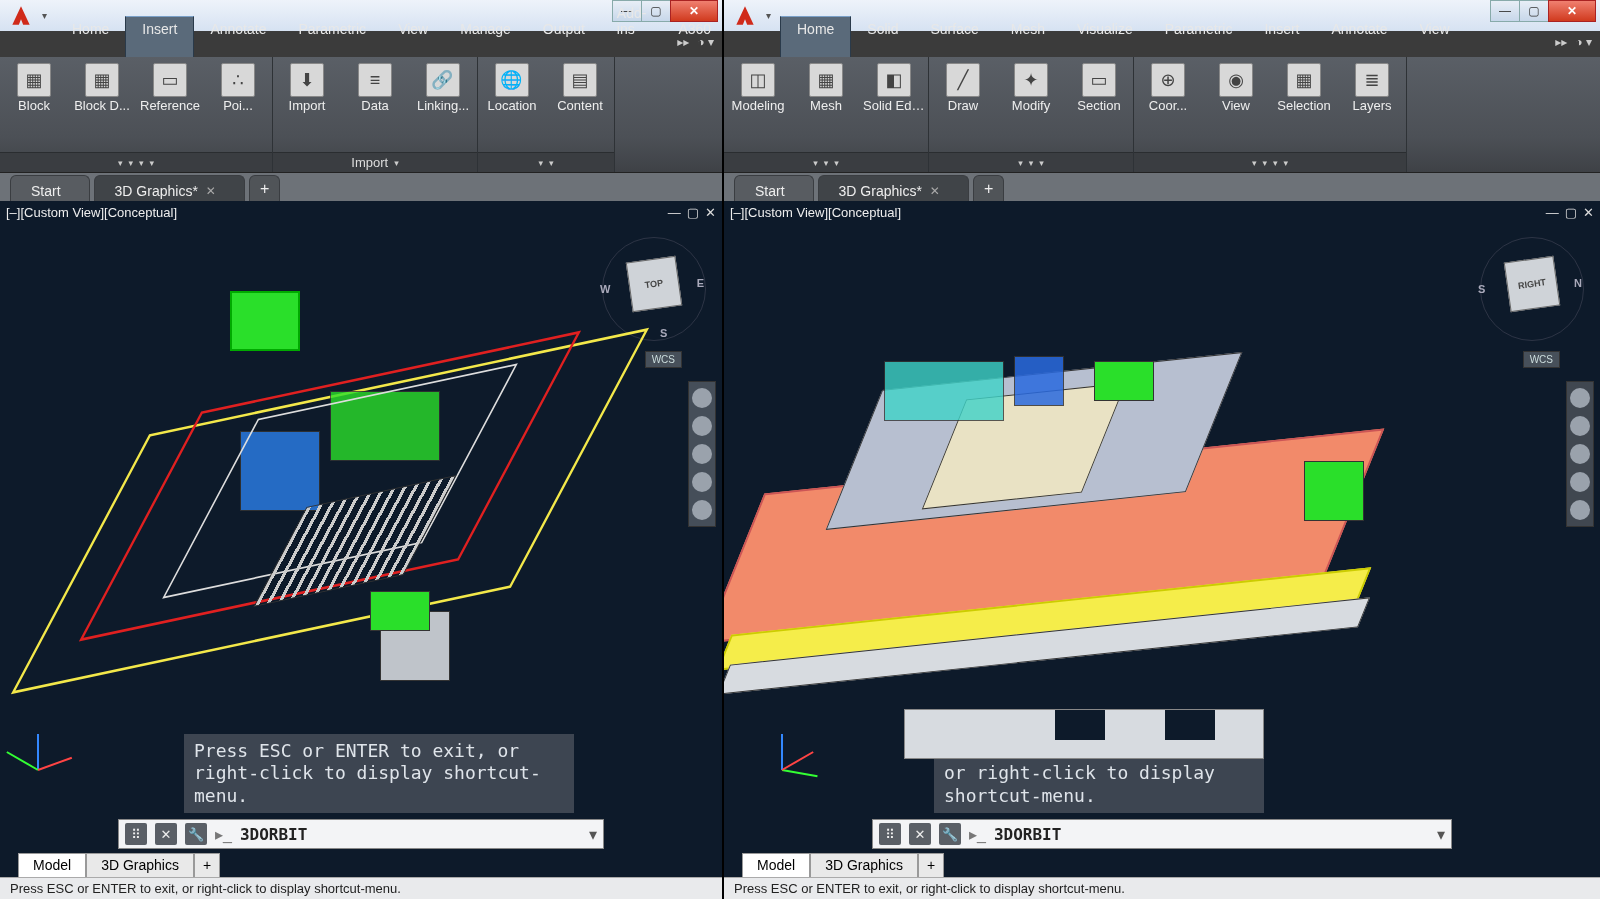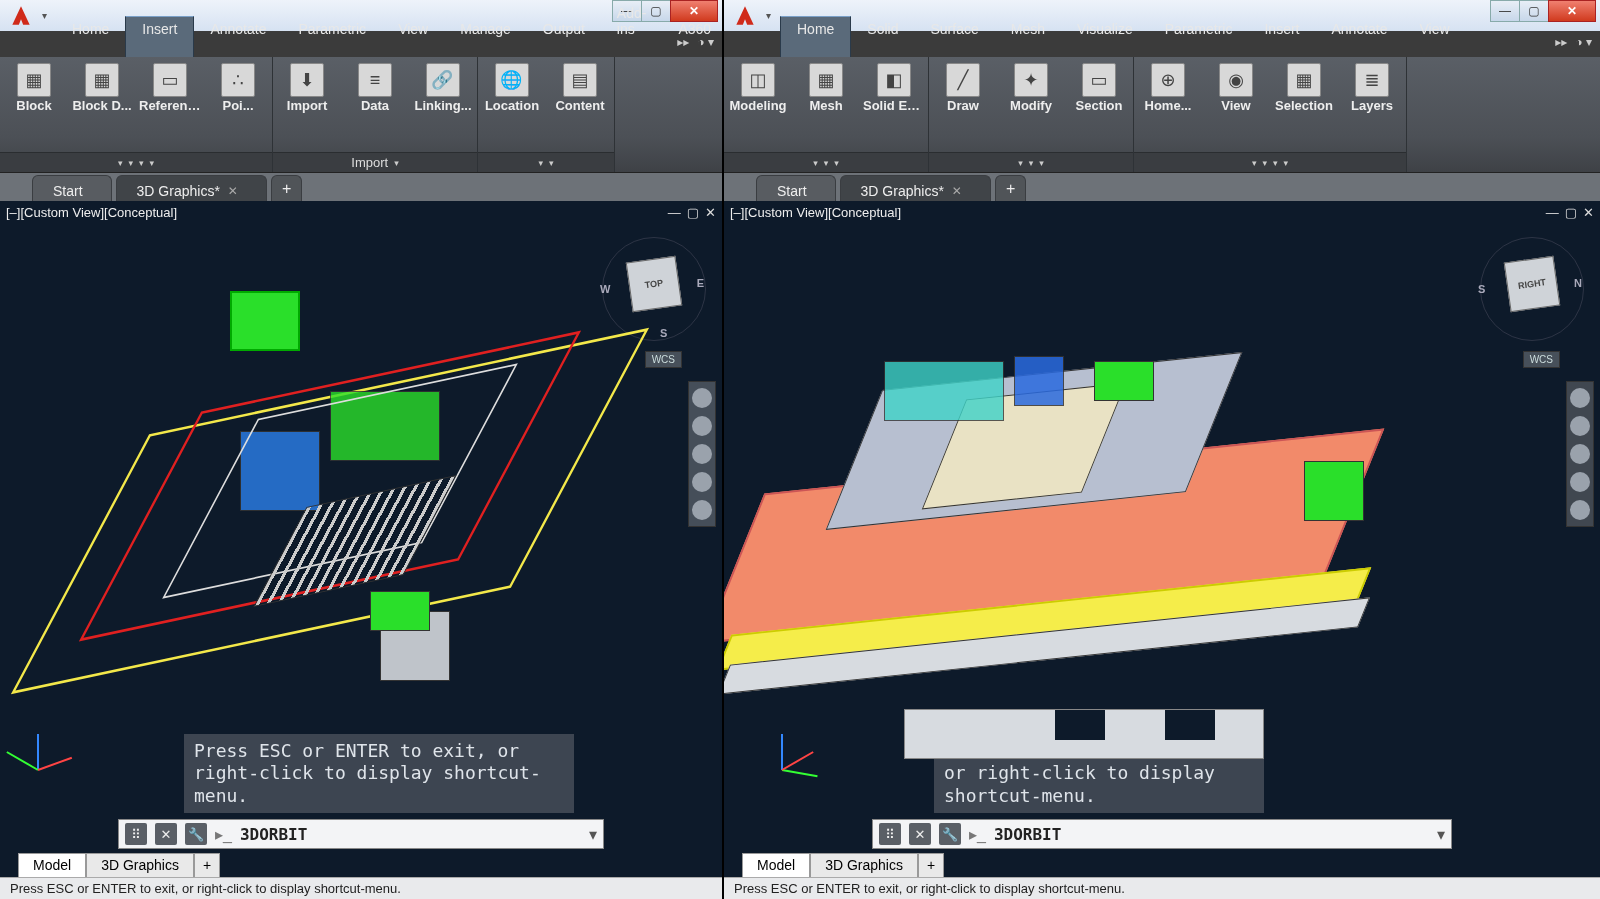--- a/index.html
+++ b/index.html
@@ -26,24 +26,24 @@
 .ribbon-tabs .tail { position: absolute; right: 8px; top: 4px; display: flex; gap: 8px; color: #ccc; font-size: 12px; }
 
 
 .ribbon { height: 116px; background: linear-gradient(#5a5f66,#4c5056 70%,#3e4146); display: flex; border-bottom: 1px solid #222; }
 .panel { display: flex; flex-direction: column; border-right: 1px solid #2e3236; }
 .panel .row { flex: 1; display: flex; }
 .panel .footer { height: 20px; background: #3a3d41; color: #ddd; font-size: 13px; display: flex; align-items: center; justify-content: center; gap: 6px; border-top: 1px solid #2a2d30; }
 .panel .footer .drop { font-size: 9px; color: #ccc; }
 .rbtn { width: 68px; display: flex; flex-direction: column; align-items: center; justify-content: flex-start; padding-top: 6px; color: #eee; font-size: 13px; text-align: center; gap: 2px; }
 .rbtn .ico { width: 34px; height: 34px; background: #d8d8d8; border: 1px solid #888; border-radius: 2px; display: flex; align-items: center; justify-content: center; font-size: 18px; color: #444; }
-.rbtn .lbl { line-height: 1.1; padding: 0 2px; white-space: nowrap; overflow: hidden; text-overflow: ellipsis; max-width: 66px; font-weight: bold; }
-
-
-.filetabs { height: 28px; background: #6d7278; display: flex; align-items: flex-end; padding-left: 32px; gap: 0; font-size: 14px; }
+.rbtn .lbl { line-height: 1.1; padding: 0 2px; white-space: nowrap; overflow: hidden; text-overflow: ellipsis; max-width: 66px; }
+
+
+.filetabs { height: 28px; background: #6d7278; display: flex; align-items: flex-end; padding-left: 10px; gap: 0; font-size: 14px; }
 .ftab { height: 26px; padding: 4px 28px 0 20px; background: #585c61; color: #eee; border: 1px solid #3a3d41; border-bottom: none; border-radius: 6px 6px 0 0; margin-right: 4px; display: flex; align-items: center; gap: 8px; }
 .ftab.active { background: #404448; margin-top: 34px; }
 .ftab .x { font-size: 12px; color: #aaa; }
 .ftab.add { padding: 2px 10px; background: #505458; font-size: 16px; }
 
 
 .viewport { flex: 1; background: #0d1a2a; position: relative; overflow: hidden; }
 .vp-label { position: absolute; top: 4px; left: 6px; color: #eee; font-size: 13px; }
 .vp-ctrls { position: absolute; top: 4px; right: 6px; display: flex; gap: 6px; color: #ddd; font-size: 13px; }
 .viewcube { position: absolute; top: 48px; right: 28px; width: 80px; height: 80px; }
@@ -323,21 +323,21 @@
         <div class="footer">
             <span class="drop">▾</span>
             <span class="drop">▾</span>
             <span class="drop">▾</span>
           </div>
       </div>
       <div class="panel">
         <div class="row">
           <div class="rbtn">
               <div class="ico">⊕</div>
-              <div class="lbl">Home...</div>
+              <div class="lbl">Coor...</div>
             </div>
           <div class="rbtn">
               <div class="ico">◉</div>
               <div class="lbl">View</div>
             </div>
           <div class="rbtn">
               <div class="ico">▦</div>
               <div class="lbl">Selection</div>
             </div>
           <div class="rbtn">

